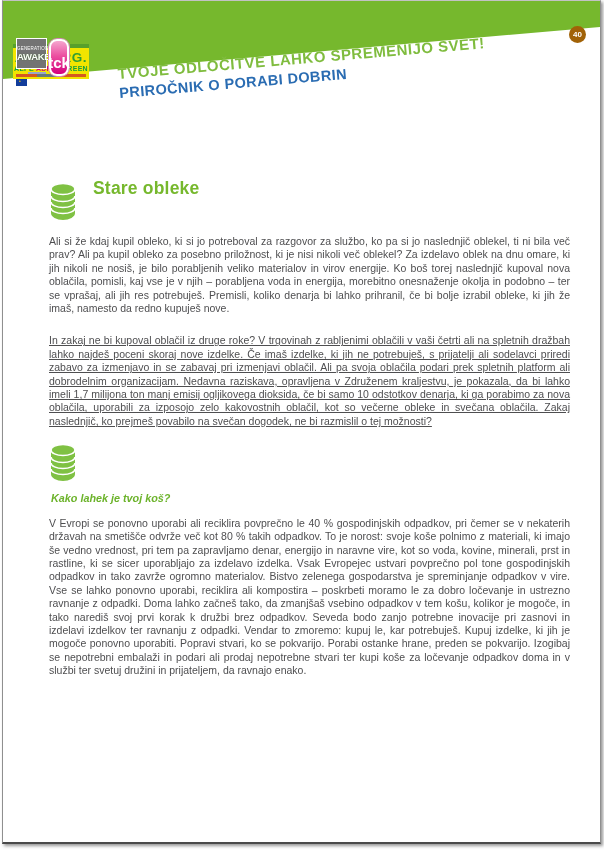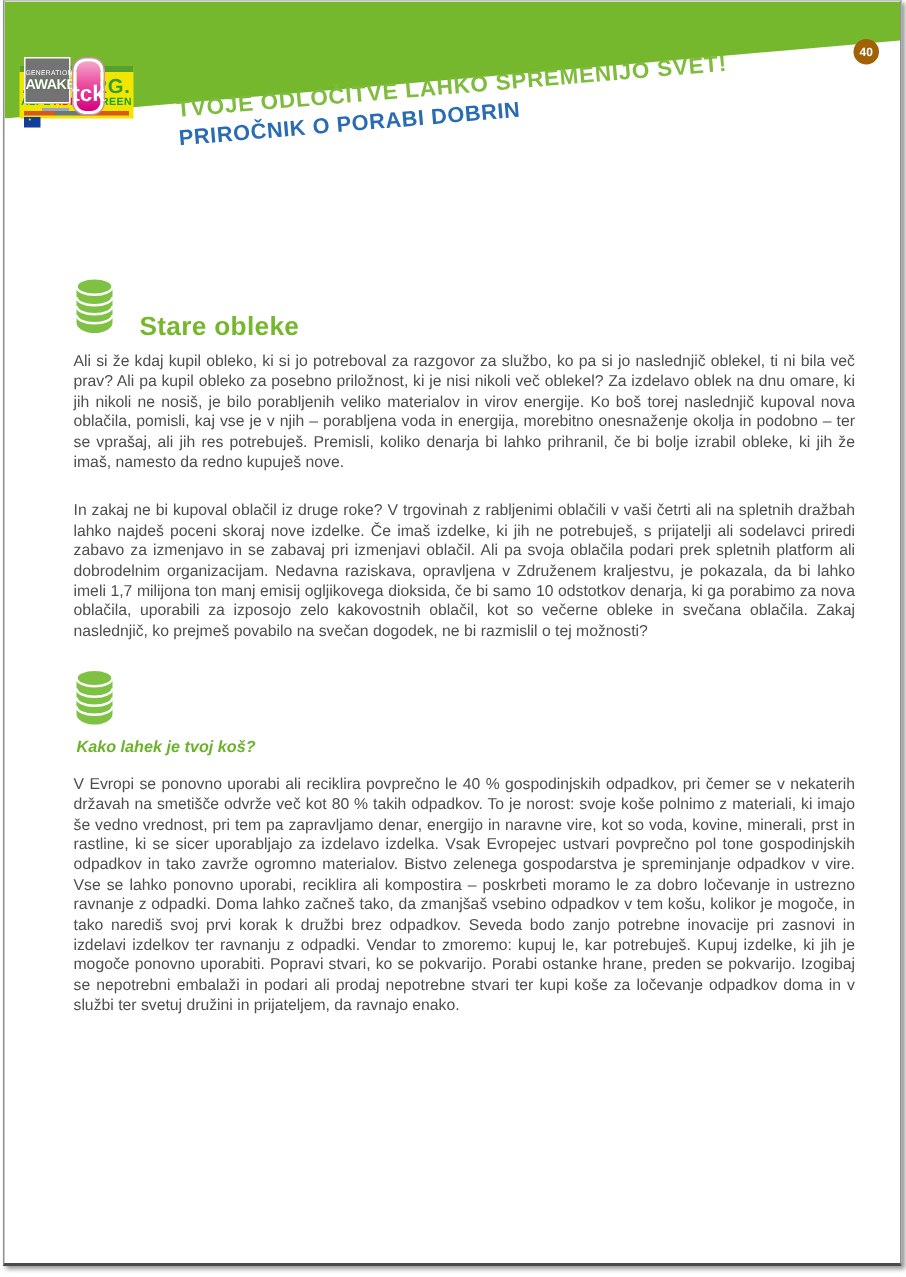--- a/index.html
+++ b/index.html
@@ -68,27 +68,27 @@
     position:absolute; left:566px; top:25px; width:17px; height:17px; border-radius:50%;
     background:#a16207; color:#fff; font-size:8px; font-weight:bold;
     display:flex; align-items:center; justify-content:center;
   }
 
   
   .content {
     position:absolute; left:46px; top:181px; width:521px;
     color:#4e4e50; font-size:10.5px; line-height:13.4px; text-align:justify;
   }
-  .sec-head { display:flex; align-items:flex-end; gap:16px; height:42px; }
+  .sec-head { display:flex; align-items:flex-start; gap:16px; height:42px; }
   .sec-head .sec-title { font-size:17.5px; font-weight:bold; color:#76b82d; letter-spacing:.2px; }
   .sec-head.second { margin-top:15px; }
   .lead { color:#6cb32b; font-style:italic; font-weight:bold; font-size:10.8px;
           margin:7px 0 0 2px; text-align:left; }
   p.body { margin:11px 0 0 0; }
-  p.body + p.body { margin-top:19px; }
+  p.body + p.body { margin-top:19px;text-decoration:underline; }
 </style>
 </head>
 <body>
 
 <div class="page">
 
   <div class="green-band"></div>
 
   <div class="aag-box">
     <div class="micro-bar aag-top-bar"></div>

